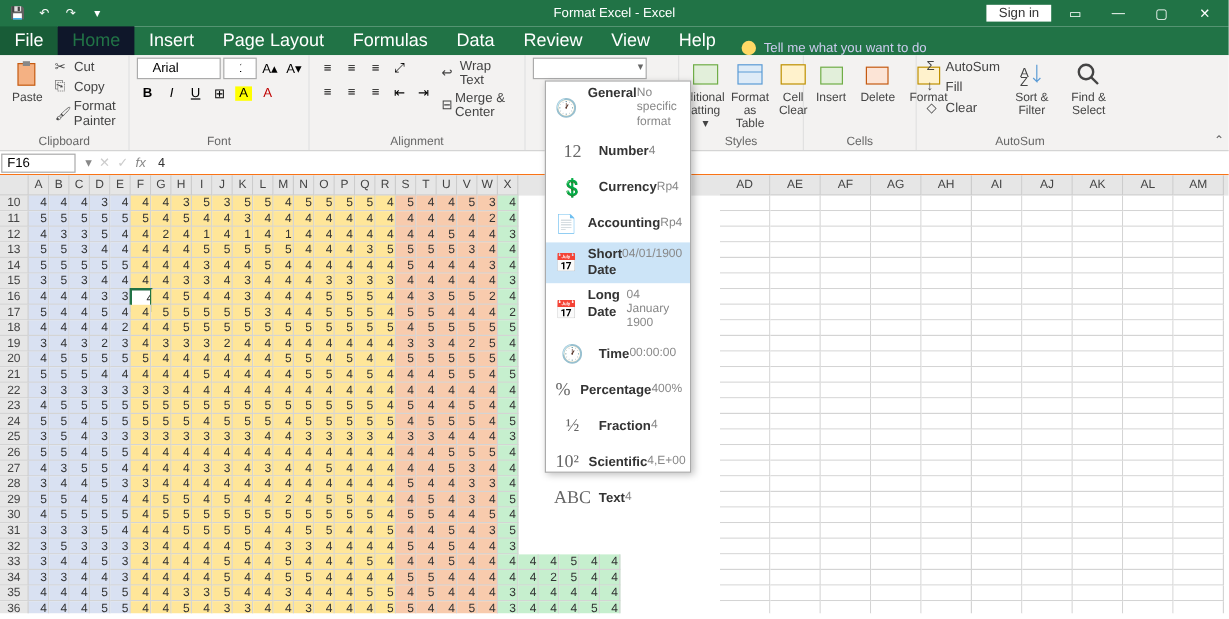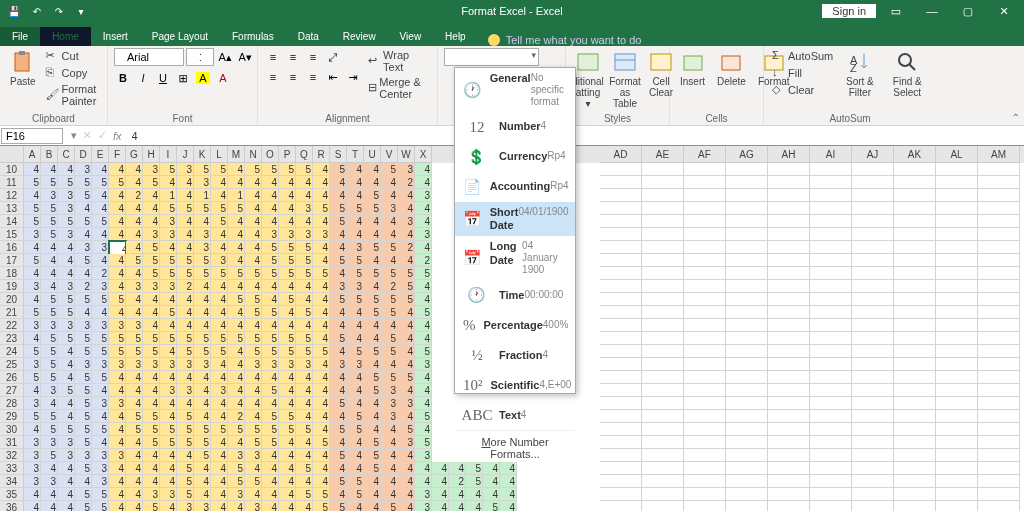--- a/index.html
+++ b/index.html
@@ -5,21 +5,21 @@
 *{margin:0;padding:0;box-sizing:border-box;font-family:"Segoe UI",Arial,sans-serif;font-size:11px;user-select:none}
 body{width:1024px;height:516px;background:#fff;overflow:hidden;position:relative}
 .titlebar{height:22px;background:#217346;display:flex;align-items:center;color:#fff;position:relative}
 .qat{display:flex;align-items:center;gap:8px;padding-left:8px}
 .qat-ico{width:14px;height:14px;display:flex;align-items:center;justify-content:center;color:#fff;font-size:10px}
 .title-center{position:absolute;left:50%;transform:translateX(-50%);font-size:11px;color:#fff}
 .title-right{margin-left:auto;display:flex;align-items:center;gap:4px;padding-right:4px}
 .signin{background:#fff;color:#333;padding:1px 10px;font-size:11px}
 .win-btn{width:32px;height:22px;display:flex;align-items:center;justify-content:center;color:#fff;font-size:11px}
 .tabs{height:24px;background:#217346;display:flex;align-items:flex-end}
-.tab{padding:4px 12px;color:#fff;font-size:10px;cursor:pointer}
+.tab{padding:4px 12px;color:#fff;font-size:15px;cursor:pointer}
 .tab.active{background:#0f172a;color:#217346}
 .tab.file{background:#185c37;color:#fff}
 .tell-me{margin-left:10px;display:flex;align-items:center;gap:6px;color:#cce;font-size:11px}
 .bulb{width:12px;height:12px;border-radius:50%;background:#ffd966}
 .ribbon{height:80px;background:#f3f2f1;border-bottom:1px solid #d4d4d4;display:flex;position:relative}
 .group{border-right:1px solid #e1e1e1;padding:2px 6px 0;display:flex;flex-direction:column;justify-content:space-between}
 .group-label{text-align:center;font-size:10px;color:#666;padding-bottom:1px}
 .group-body{display:flex;gap:4px;flex:1;align-items:flex-start}
 .vbtn{display:flex;flex-direction:column;align-items:center;gap:2px;padding:2px 4px;cursor:pointer}
 .vbtn .ico{width:24px;height:24px}
@@ -1451,14 +1451,13 @@
         </div>
       </div>
       <div class="dd-item">
         <div class="dd-ico">ABC</div>
         <div class="dd-txt">
           <span class="t1">Text</span>
           <span class="t2">4</span>
         </div>
       </div>
     </div>
-  <div class="dd-more"><u>M</u><span id="ddmore-rest">ore Number Formats...</span></div>
 </div>
 
 </body></html>

